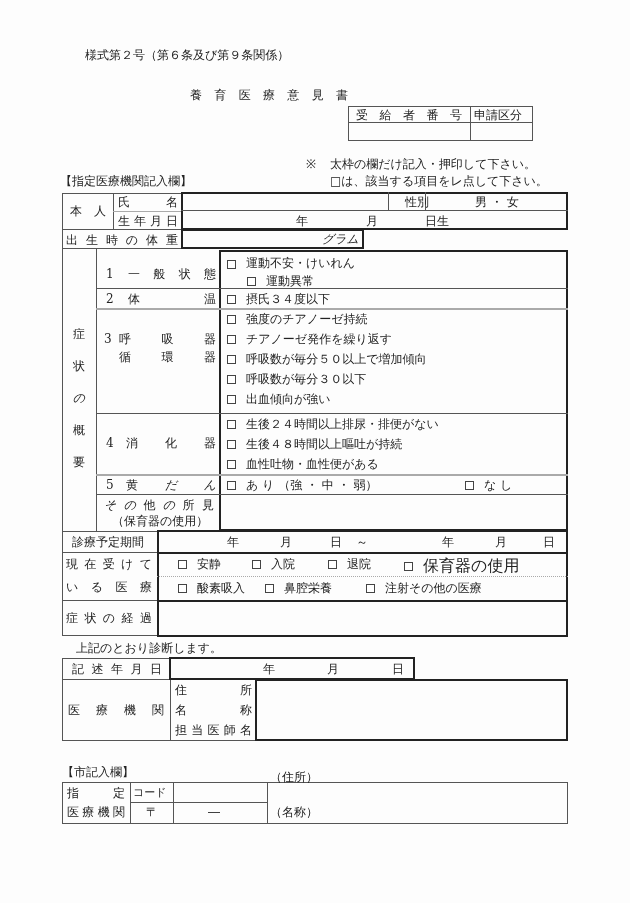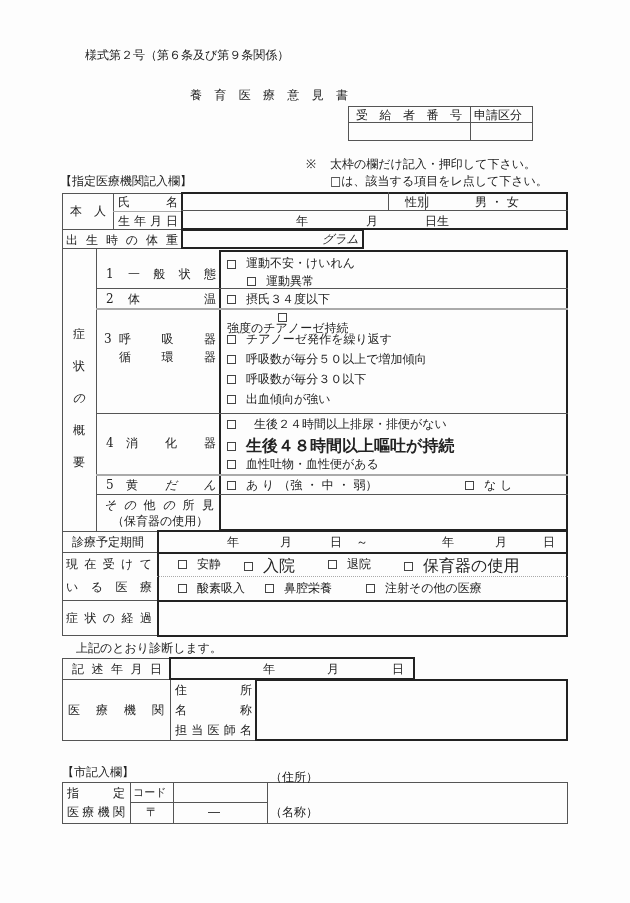--- a/index.html
+++ b/index.html
@@ -146,21 +146,21 @@
 <div class="spread" style="left:119px;top:333px;width:97px;font-size:12px;">
   <span>呼</span>
   <span>吸</span>
   <span>器</span>
 </div>
 <div class="spread" style="left:119px;top:351px;width:97px;font-size:12px;">
   <span>循</span>
   <span>環</span>
   <span>器</span>
 </div>
-<div class="cbitem" style="left:227px;top:313px;font-size:12px;flex-direction:column;">
+<div class="cbitem" style="left:227px;top:313px;font-size:12px;">
     <span class="cb"></span>
     <span>強度のチアノーゼ持続</span>
   </div>
 <div class="cbitem" style="left:227px;top:333px;font-size:12px;">
     <span class="cb"></span>
     <span>チアノーゼ発作を繰り返す</span>
   </div>
 <div class="cbitem" style="left:227px;top:353px;font-size:12px;">
     <span class="cb"></span>
     <span>呼吸数が毎分５０以上で増加傾向</span>
@@ -173,25 +173,25 @@
     <span class="cb"></span>
     <span>出血傾向が強い</span>
   </div>
 
 <div class="t" style="left:106px;top:437px;font-size:12px;">4</div>
 <div class="spread" style="left:126px;top:437px;width:90px;font-size:12px;">
   <span>消</span>
   <span>化</span>
   <span>器</span>
 </div>
-<div class="cbitem" style="left:227px;top:418px;font-size:12px;gap:8px;">
+<div class="cbitem" style="left:227px;top:418px;font-size:12px;">
     <span class="cb"></span>
     <span>生後２４時間以上排尿・排便がない</span>
   </div>
-<div class="cbitem" style="left:227px;top:438px;font-size:16px;font-weight:bold;">
+<div class="cbitem" style="left:227px;top:438px;font-size:12px;">
     <span class="cb"></span>
     <span>生後４８時間以上嘔吐が持続</span>
   </div>
 <div class="cbitem" style="left:227px;top:458px;font-size:12px;">
     <span class="cb"></span>
     <span>血性吐物・血性便がある</span>
   </div>
 
 <div class="t" style="left:106px;top:479px;font-size:12px;">5</div>
 <div class="spread" style="left:126px;top:479px;width:90px;font-size:12px;font-style:italic;">
@@ -250,21 +250,21 @@
   <span>い</span>
   <span>る</span>
   <span>医</span>
   <span>療</span>
 </div>
 
 <div class="cbitem" style="left:178px;top:558px;font-size:12px;">
     <span class="cb"></span>
     <span>安静</span>
   </div>
-<div class="cbitem" style="left:244px;top:558px;font-size:16px;">
+<div class="cbitem" style="left:252px;top:558px;font-size:12px;">
     <span class="cb"></span>
     <span>入院</span>
   </div>
 <div class="cbitem" style="left:328px;top:558px;font-size:12px;">
     <span class="cb"></span>
     <span>退院</span>
   </div>
 <div class="cbitem" style="left:404px;top:558px;font-size:16px;">
     <span class="cb"></span>
     <span>保育器の使用</span>

